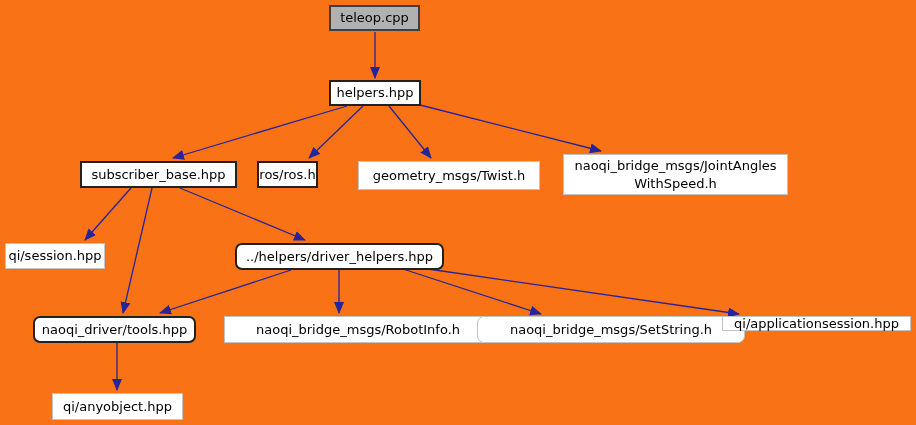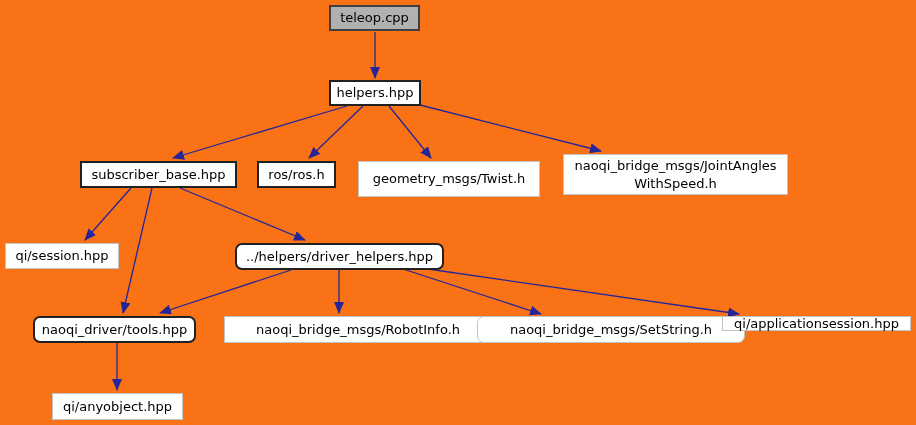--- a/index.html
+++ b/index.html
@@ -71,25 +71,25 @@
         <line x1="339" y1="270" x2="339" y2="313" stroke="#252599" stroke-width="1.3" marker-end="url(#arrowhead)"></line>
         <line x1="403" y1="269" x2="541" y2="314" stroke="#252599" stroke-width="1.3" marker-end="url(#arrowhead)"></line>
         <line x1="428" y1="269" x2="739" y2="314" stroke="#252599" stroke-width="1.3" marker-end="url(#arrowhead)"></line>
         <line x1="117" y1="343" x2="117" y2="390" stroke="#252599" stroke-width="1.3" marker-end="url(#arrowhead)"></line>
       </g>
   </svg>
   <div id="nodes">
       <div class="node highlight" style="left: 329px; top: 5px; width: 91px; height: 26px;">teleop.cpp</div>
       <div class="node linked" style="left: 329px; top: 80px; width: 92px; height: 26px;">helpers.hpp</div>
       <div class="node linked" style="left: 80px; top: 161px; width: 157px; height: 27px;">subscriber_base.hpp</div>
-      <div class="node linked" style="left: 257px; top: 161px; width: 79px; height: 27px;">ros/ros.h</div>
-      <div class="node plain" style="left: 358px; top: 161px; width: 182px; height: 36px;">geometry_msgs/Twist.h</div>
+      <div class="node linked" style="left: 257px; top: 161px; width: 61px; height: 27px;">ros/ros.h</div>
+      <div class="node plain" style="left: 358px; top: 161px; width: 182px; height: 29px;">geometry_msgs/Twist.h</div>
       <div class="node plain" style="left: 563px; top: 154px; width: 225px; height: 41px;">naoqi_bridge_msgs/JointAngles
 WithSpeed.h</div>
-      <div class="node plain" style="left: 5px; top: 243px; width: 114px; height: 26px; text-align: center;">qi/session.hpp</div>
+      <div class="node plain" style="left: 5px; top: 243px; width: 100px; height: 26px; text-align: center;">qi/session.hpp</div>
       <div class="node linked" style="left: 235px; top: 243px; width: 209px; height: 27px; border-radius: 7px;">../helpers/driver_helpers.hpp</div>
       <div class="node linked" style="left: 33px; top: 316px; width: 163px; height: 27px; border-radius: 7px;">naoqi_driver/tools.hpp</div>
       <div class="node plain" style="left: 224px; top: 316px; width: 268px; height: 27px;">naoqi_bridge_msgs/RobotInfo.h</div>
       <div class="node plain" style="left: 477px; top: 316px; width: 268px; height: 27px; border-radius: 7px;">naoqi_bridge_msgs/SetString.h</div>
       <div class="node plain" style="left: 722px; top: 316px; width: 189px; height: 15px;">qi/applicationsession.hpp</div>
       <div class="node plain" style="left: 52px; top: 393px; width: 131px; height: 27px;">qi/anyobject.hpp</div>
     </div>
 </div>
 
 </body></html>

